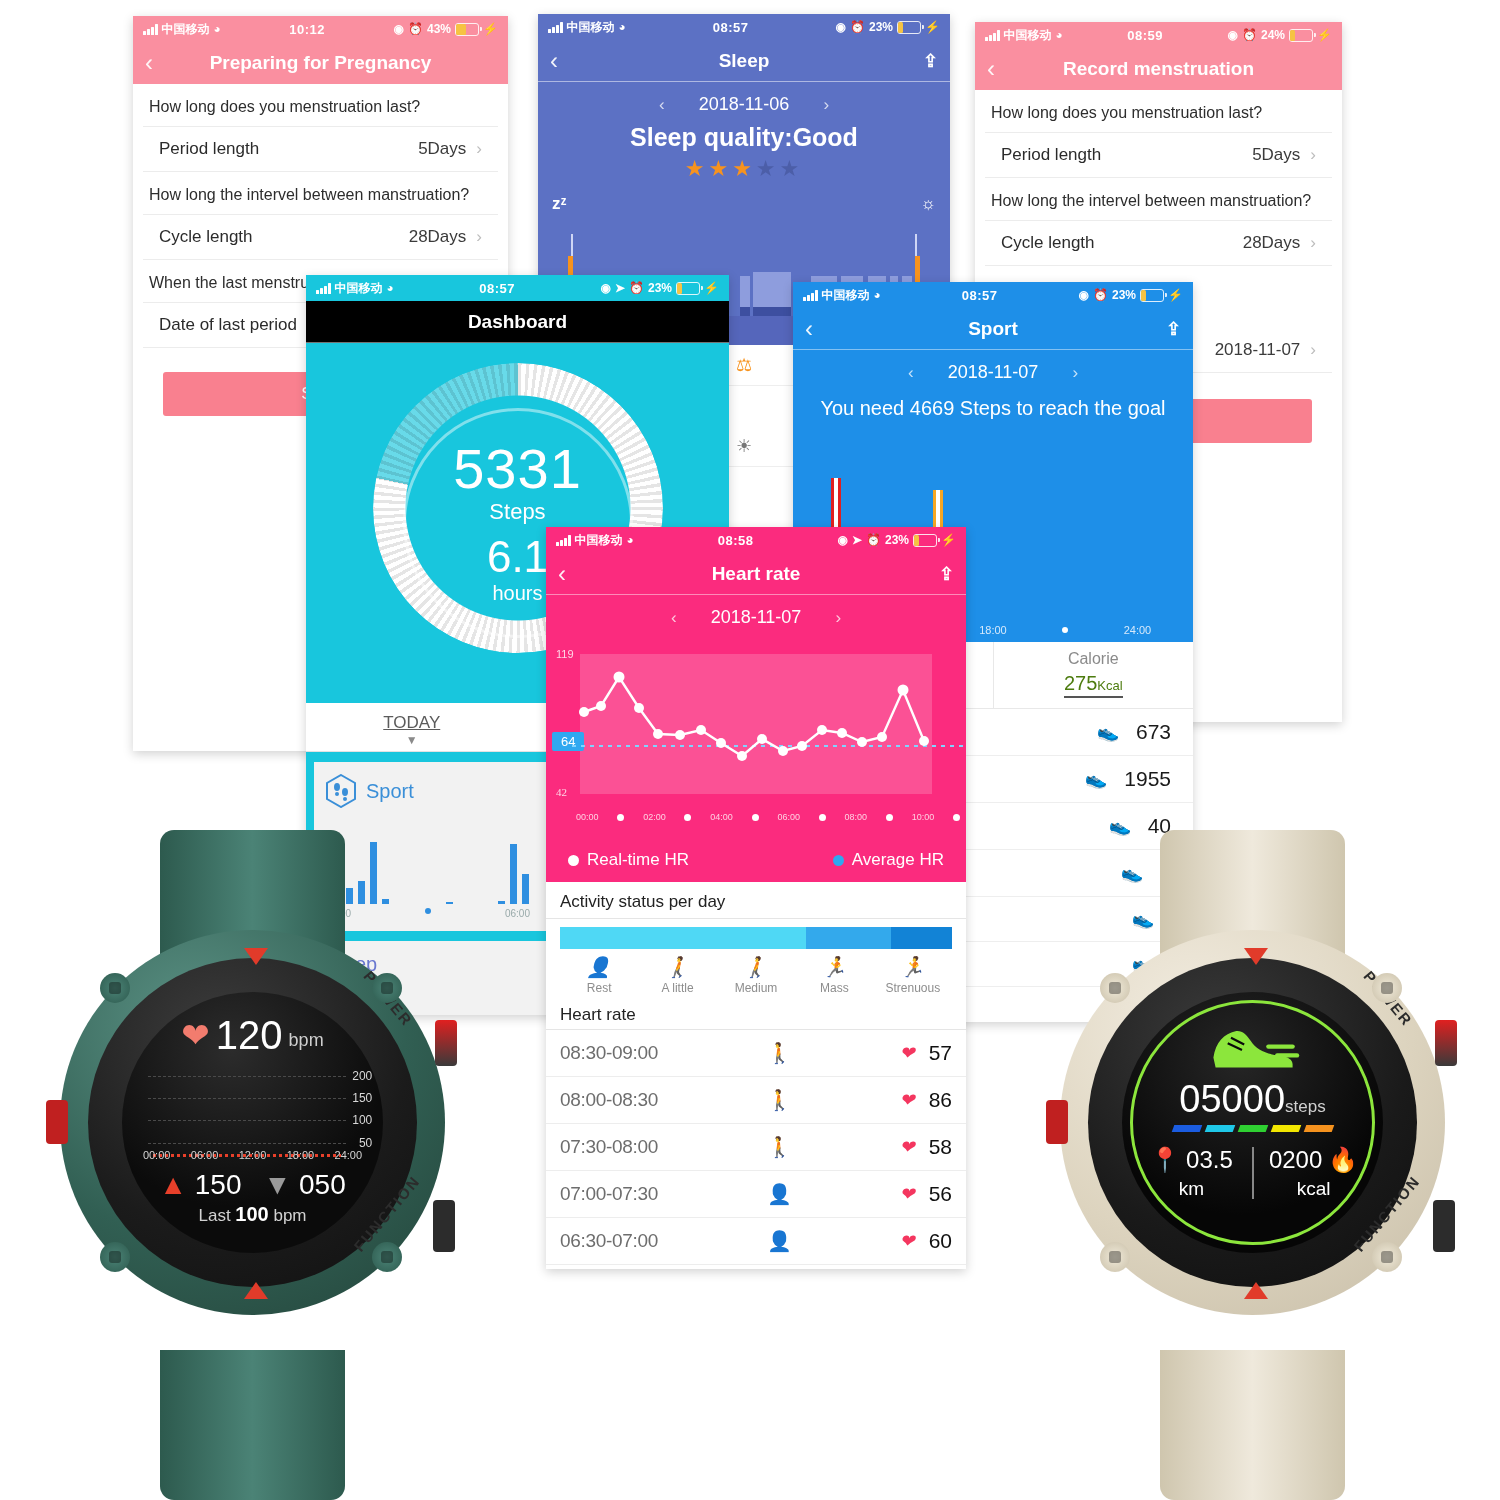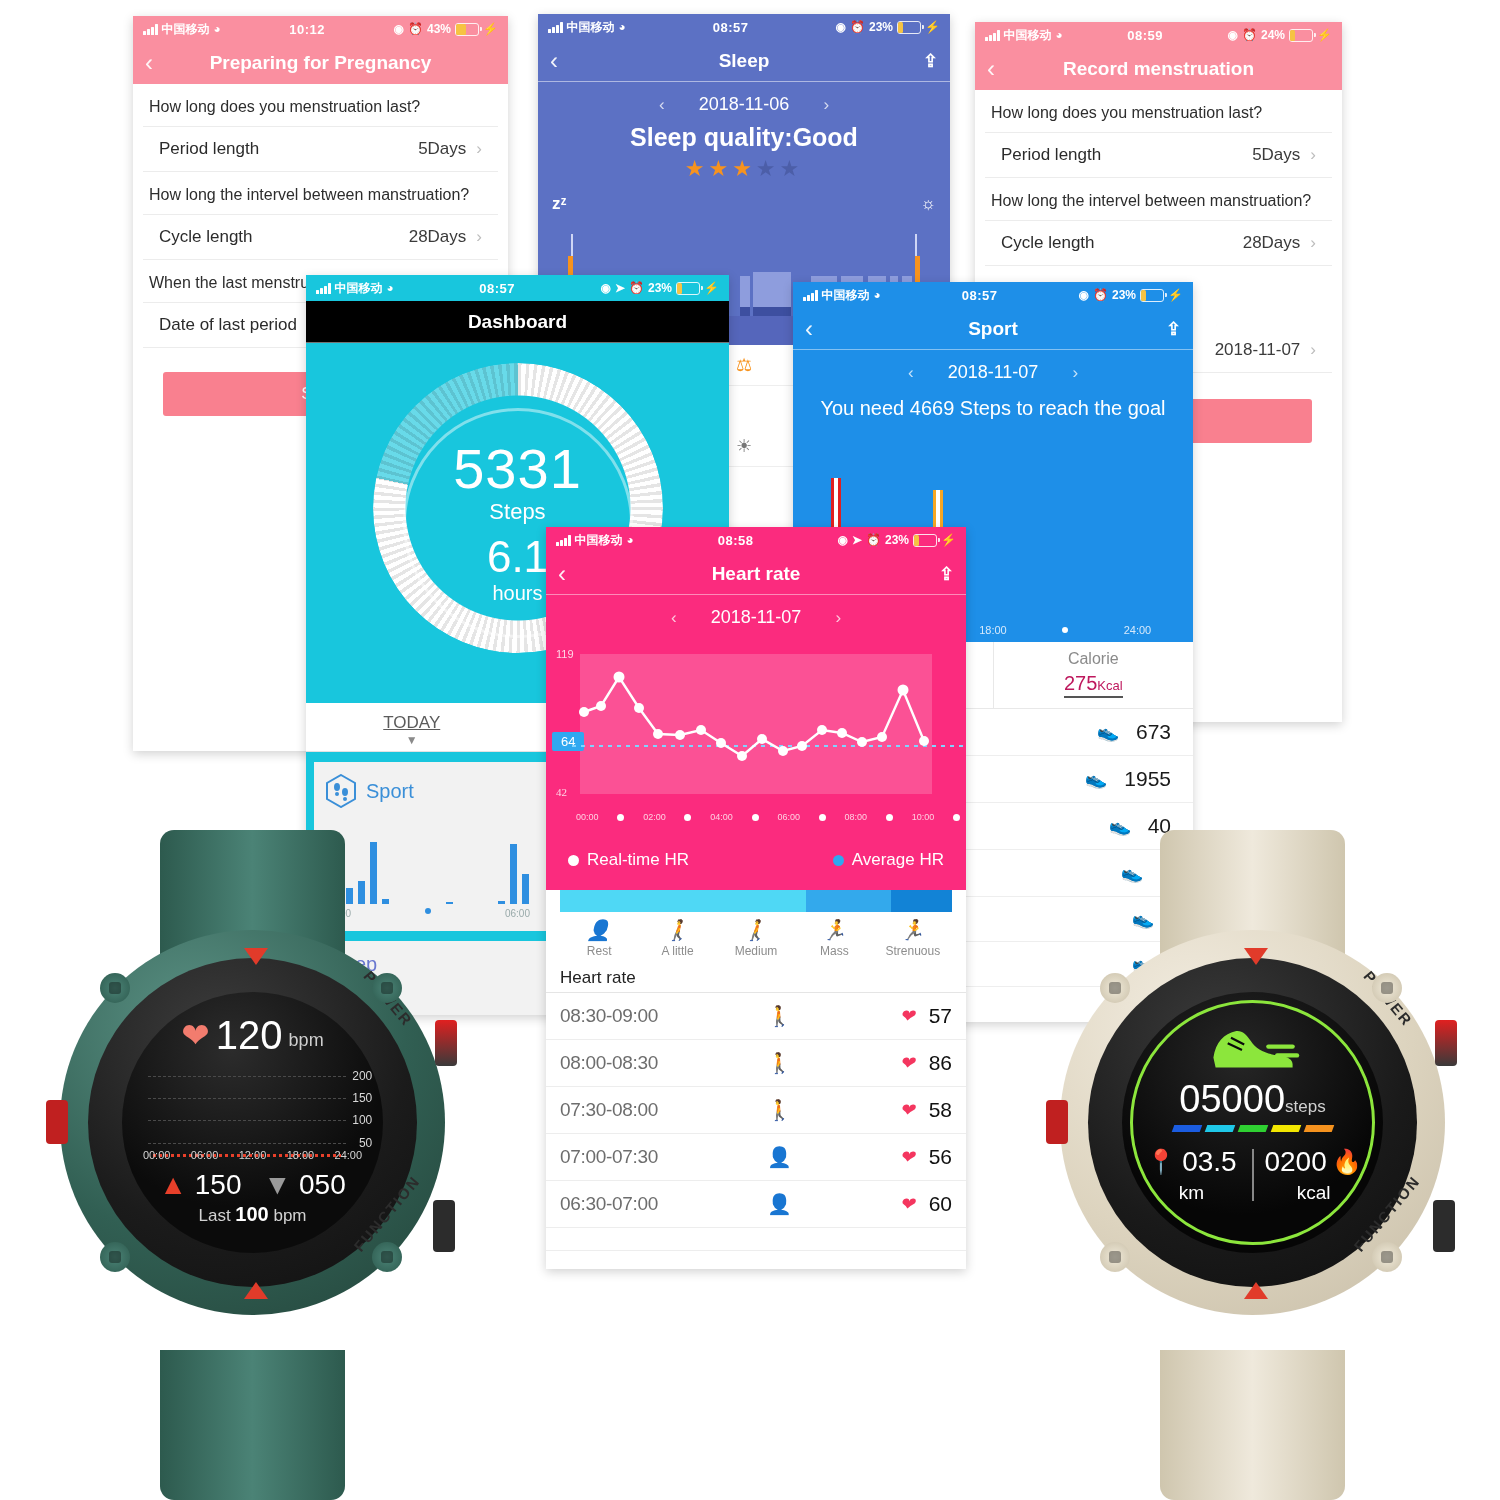--- a/index.html
+++ b/index.html
@@ -88,21 +88,21 @@
   .sport-goal{color:#fff;text-align:center;font-size:20px;padding:10px 6px 0;}
   .sport-chart{position:relative;height:200px;}
   .sp-bar{position:absolute;bottom:0;width:10px;}
   .sport-axis{display:flex;justify-content:space-around;align-items:center;
               font-size:11px;color:#d6e9fb;padding:4px 14px 6px;}
   .dotm{width:6px;height:6px;border-radius:50%;background:#fff;display:inline-block;}
   .dc-head{display:flex;border-bottom:1px solid #e8e8e8;}
   .dc-col{flex:1;text-align:center;padding:8px 0 10px;}
   .dc-col:first-child{border-right:1px solid #e8e8e8;}
   .dc-t{font-size:16px;color:#8a8a8a;}
-  .dc-v{font-size:20px;color:#be185d;border-bottom:2px solid #555;display:inline-block;
+  .dc-v{font-size:20px;color:#4d7c0f;border-bottom:2px solid #555;display:inline-block;
         padding-bottom:1px;margin-top:4px;}
   .dc-v small{font-size:13px;}
   .srow{display:flex;align-items:center;justify-content:flex-end;gap:16px;
         padding:11px 22px 11px 0;border-bottom:1px solid #eee;font-size:21px;color:#1a1a1a;}
   .shoe{color:#37a2e8;font-size:18px;}
 
   
   .hr-chart{position:relative;height:210px;margin-top:4px;}
   .hr-band{position:absolute;left:34px;right:34px;top:18px;bottom:52px;
            background:rgba(255,255,255,.18);}
@@ -160,21 +160,21 @@
   .w2-ring{position:absolute;inset:3%;border-radius:50%;border:3px solid #8ce63c;}
   .w2-steps{position:absolute;left:0;right:0;top:33%;text-align:center;color:#fff;font-size:38px;
             font-weight:300;}
   .w2-steps small{font-size:17px;color:#d0d0d0;}
   .w2-seg{position:absolute;left:0;right:0;top:51%;display:flex;justify-content:center;gap:5px;}
   .w2-seg i{display:block;width:28px;height:7px;transform:skewX(-20deg);}
   .w2-stats{position:absolute;left:0;right:0;top:59%;display:flex;justify-content:center;
             align-items:center;color:#fff;}
   .w2-stats .col{width:46%;text-align:center;}
   .w2-div{width:2px;height:52px;background:#888;}
-  .w2-big{font-size:28px;}
+  .w2-big{font-size:24px;}
   .w2-unit{font-size:19px;margin-top:4px;}
 </style>
 </head>
 <body>
 
 <div class="panel" style="left:133px;top:16px;width:375px;height:735px;">
   <div class="statusbar" style="background:#fa8fa0;">
     <span class="sb-left">
       <span class="bars">
           <i></i>
@@ -612,20 +612,21 @@
       <i class="dotw"></i>
       <b style="font-weight:400">Real-time HR</b>
     </span>
     <span>
       <i class="dotb"></i>
       <b style="font-weight:400">Average HR</b>
     </span>
   </div>
 
   <div style="background:#fff;height:100%;">
+    <div class="sec-title" style="border-bottom:1px solid #e5e5e5;">Activity status per day</div>
     <div class="act-bar" style="margin-top:8px;">
       <i style="flex:3.2;background:#4fd8f5;"></i>
       <i style="flex:1.1;background:#33a9ec;"></i>
       <i style="flex:.8;background:#1283d6;"></i>
     </div>
     <div class="act-levels">
       <span class="act-lv"><i class="fig" style="color:#63dcf5;">👤</i><span>Rest</span></span>
       <span class="act-lv"><i class="fig" style="color:#4bb8f0;">🚶</i><span>A little</span></span>
       <span class="act-lv"><i class="fig" style="color:#1e8fe8;">🚶</i><span>Medium</span></span>
       <span class="act-lv"><i class="fig" style="color:#fb2b7e;">🏃</i><span>Mass</span></span>

